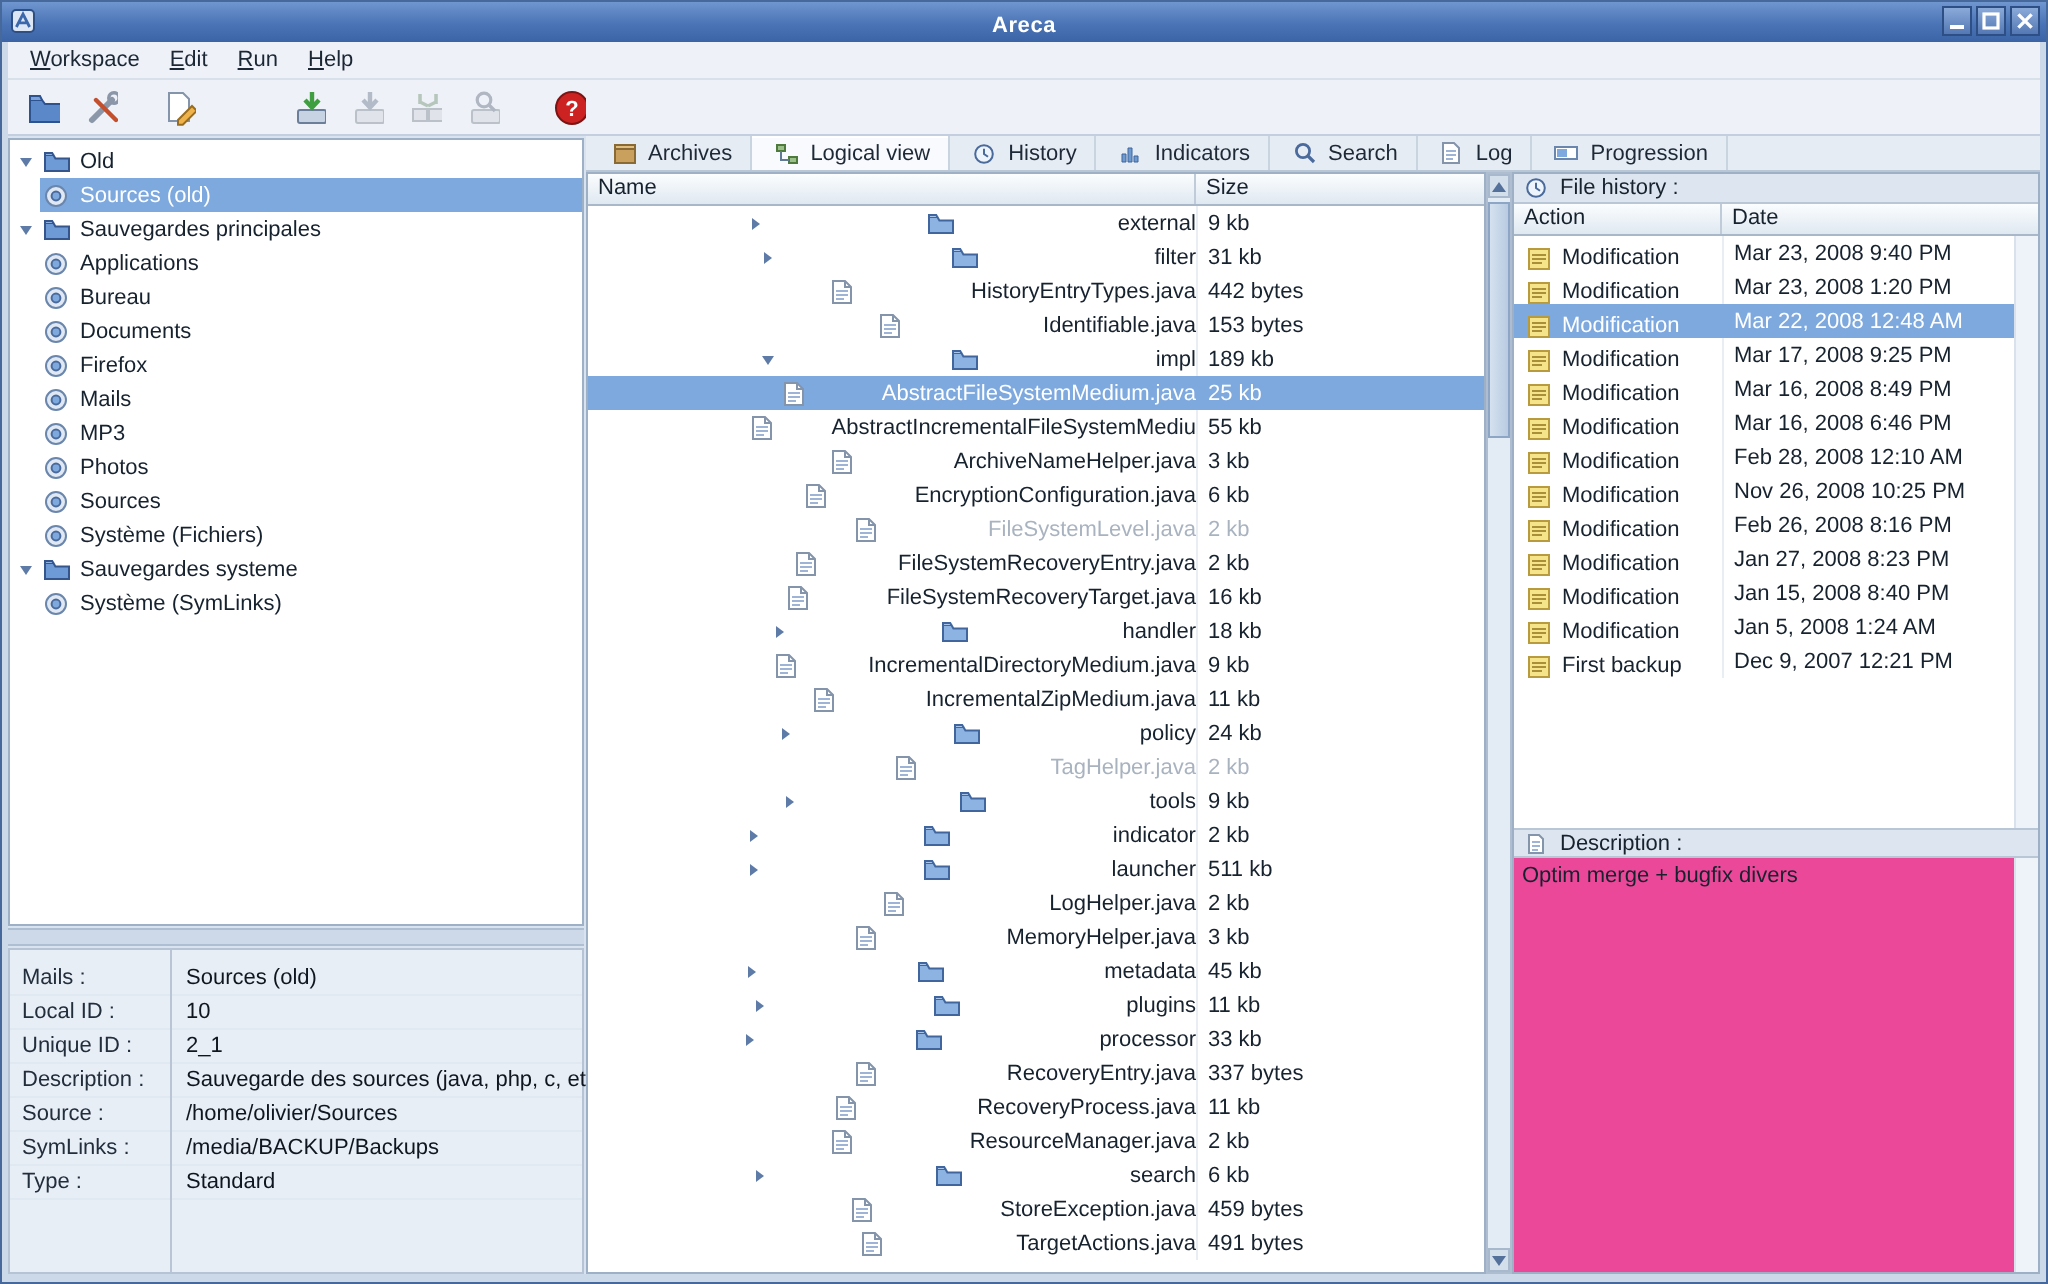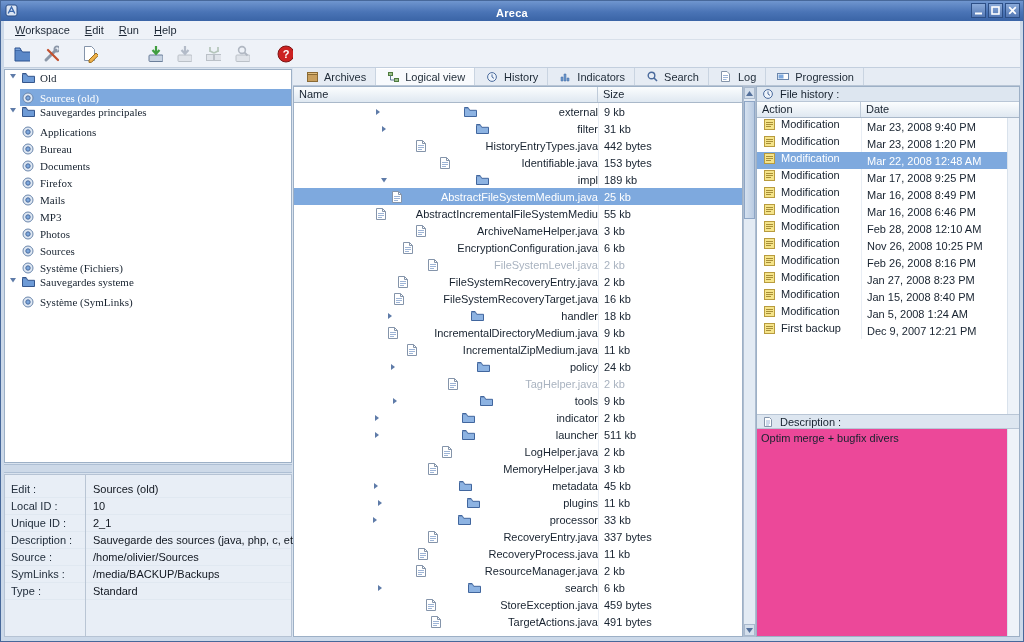--- a/index.html
+++ b/index.html
@@ -26,21 +26,21 @@
     border-bottom:1px solid #c3cfde; display:flex; align-items:center; padding-left:6px; }
   .tb-tool { width:23px; height:23px; display:flex; align-items:center; justify-content:center; margin-right:2px; }
   .tb-tool.disabled { opacity:.42; filter:grayscale(.65); }
 
   .content { position:absolute; left:3px; top:67px; right:3px; bottom:4px; background:#d9e3ef; }
 
   
   .left { position:absolute; left:0; top:0; width:288px; bottom:0; }
   .targets { position:absolute; left:0; top:1px; width:288px; height:394px; background:#fff;
     border:1px solid #9db0c6; overflow:hidden; padding-top:2px; }
-  .t-row { height:17px; display:flex; align-items:flex-start; white-space:nowrap;font-family:Liberation Serif, serif; }
+  .t-row { height:17px; display:flex; align-items:center; white-space:nowrap; }
   .t-exp { width:15px; flex:none; display:flex; justify-content:center; }
   .t-spacer { width:15px; flex:none; }
   .t-selwrap { display:flex; align-items:center; flex:1; height:17px; }
   .t-row.sel .t-selwrap { background:#7ea9de; color:#fff; }
   .t-label { padding:0 4px; }
   .icon { display:inline-flex; align-items:center; justify-content:center; width:16px; flex:none; }
 
   .splitter { position:absolute; left:0; top:396px; width:288px; height:9px; background:#cdd9e8;
     border-top:1px solid #aebfd4; border-bottom:1px solid #aebfd4; }
 
@@ -82,21 +82,21 @@
   .vs-thumb { position:absolute; left:0; top:14px; width:11px; height:118px;
     background:linear-gradient(90deg,#d5e1ef,#b9cbe2); border:1px solid #8ea6c6; }
 
   .right { position:absolute; left:463px; right:0; top:0; bottom:0; background:#fff; border:1px solid #9db0c6; }
   .panel-bar { height:15px; background:#dde6f0; border-bottom:1px solid #b9c6d6;
     display:flex; align-items:center; gap:4px; padding-left:3px; }
   .fh-table { position:absolute; left:0; top:15px; right:0; height:396px; background:#fff; overflow:hidden; }
   .fh-header { height:16px; display:flex; background:linear-gradient(#fbfdfe,#dfe8f1); border-bottom:1px solid #a9b8c9; }
   .fh-haction { width:104px; flex:none; padding:1px 0 0 5px; border-right:1px solid #bfcbd9; }
   .fh-hdate { flex:1; padding:1px 0 0 5px; }
-  .h-row { height:17px; display:flex; align-items:flex-start; white-space:nowrap; }
+  .h-row { height:17px; display:flex; align-items:flex-end; white-space:nowrap; }
   .h-action { width:104px; flex:none; display:flex; align-items:center; gap:4px; padding-left:4px; }
   .h-date { flex:1; padding-left:5px; border-left:1px solid #e9eef5; height:17px; display:flex; align-items:center; }
   .h-row.sel { background:#7ea9de; color:#fff; }
   .h-row.sel .h-date { border-left-color:#7ea9de; }
   .fh-scroll { position:absolute; right:0; top:16px; bottom:0; width:12px; background:#eef3f9; border-left:1px solid #d9e2ec; }
 
   .desc-bar { position:absolute; left:0; top:327px; right:0; height:15px; background:#dde6f0;
     border-top:1px solid #b9c6d6; border-bottom:1px solid #b9c6d6; display:flex; align-items:center; gap:4px; padding-left:3px; }
   .desc-box { position:absolute; left:0; top:342px; right:0; bottom:0; background:#ec4899; }
   .desc-text { padding:3px 16px 3px 4px; }
@@ -384,21 +384,21 @@
                 </svg>
               </span>
               <span class="t-label">Système (SymLinks)</span>
             </span>
           </div>
         </div>
       <div class="splitter"></div>
       <div class="props">
         <div class="p-divider"></div>
       <div class="p-row">
-            <span class="p-label">Edit :</span>
+            <span class="p-label">Mails :</span>
             <span class="p-value">Sources (old)</span>
           </div>
           <div class="p-row">
             <span class="p-label">Local ID :</span>
             <span class="p-value">10</span>
           </div>
           <div class="p-row">
             <span class="p-label">Unique ID :</span>
             <span class="p-value">2_1</span>
           </div>

